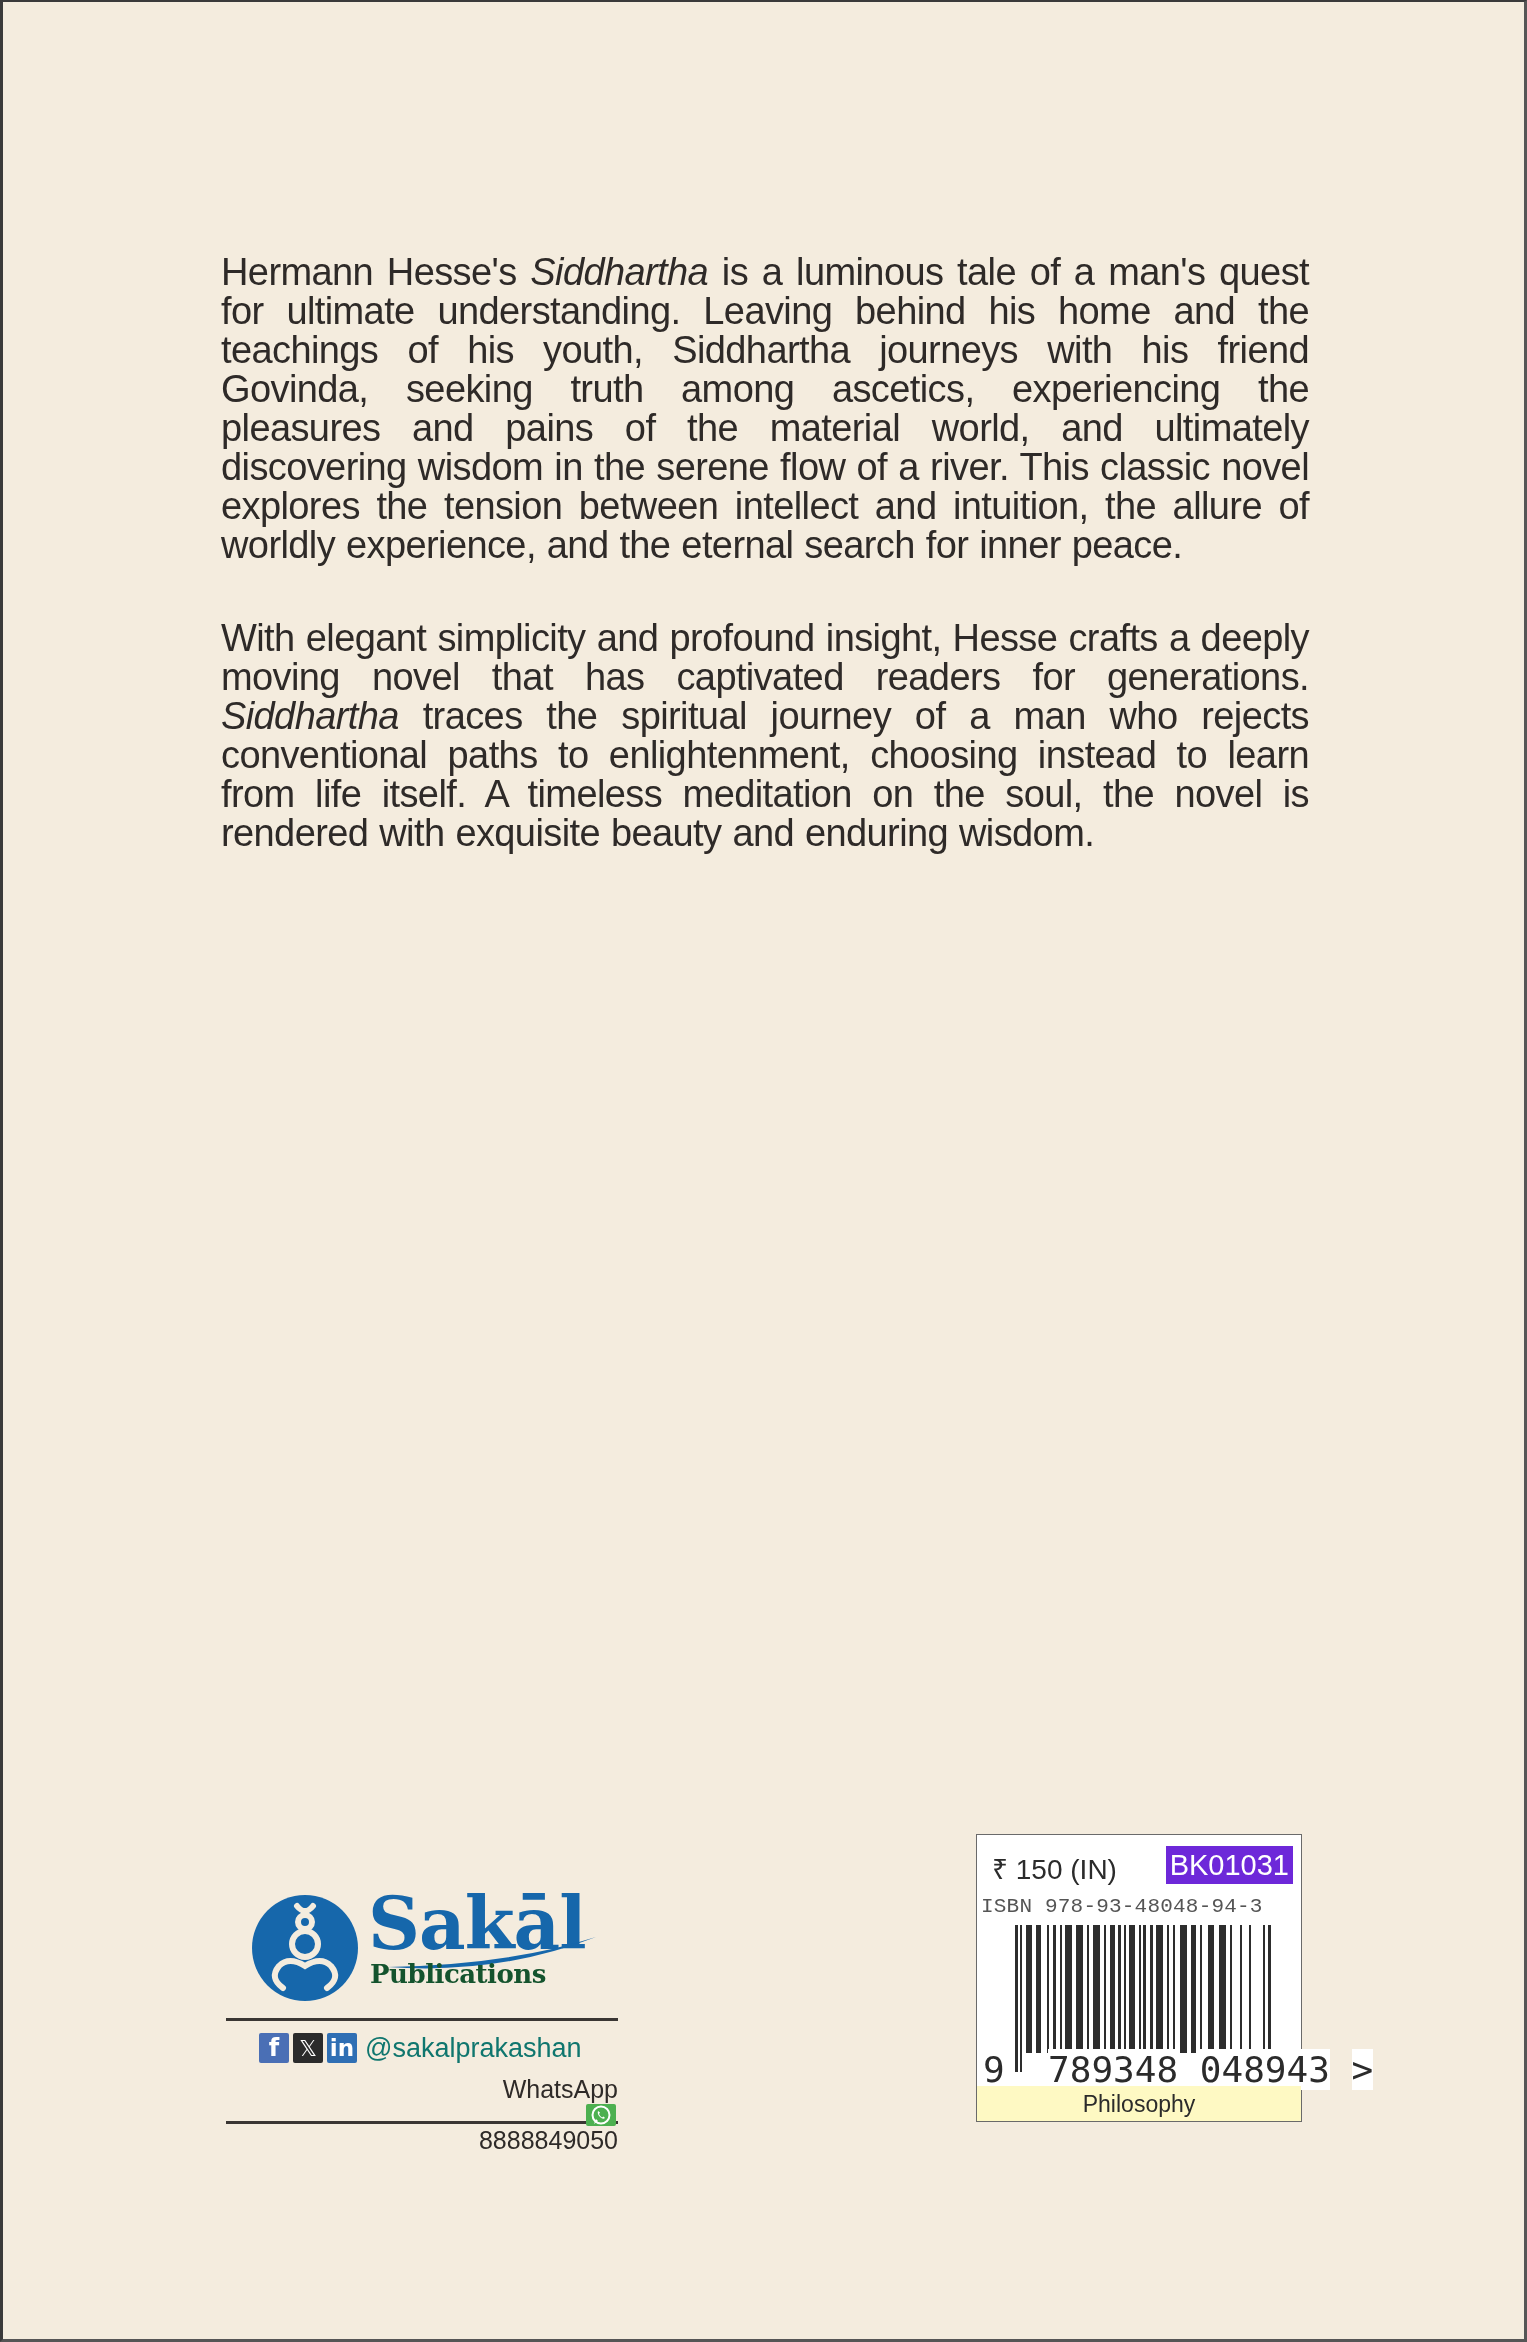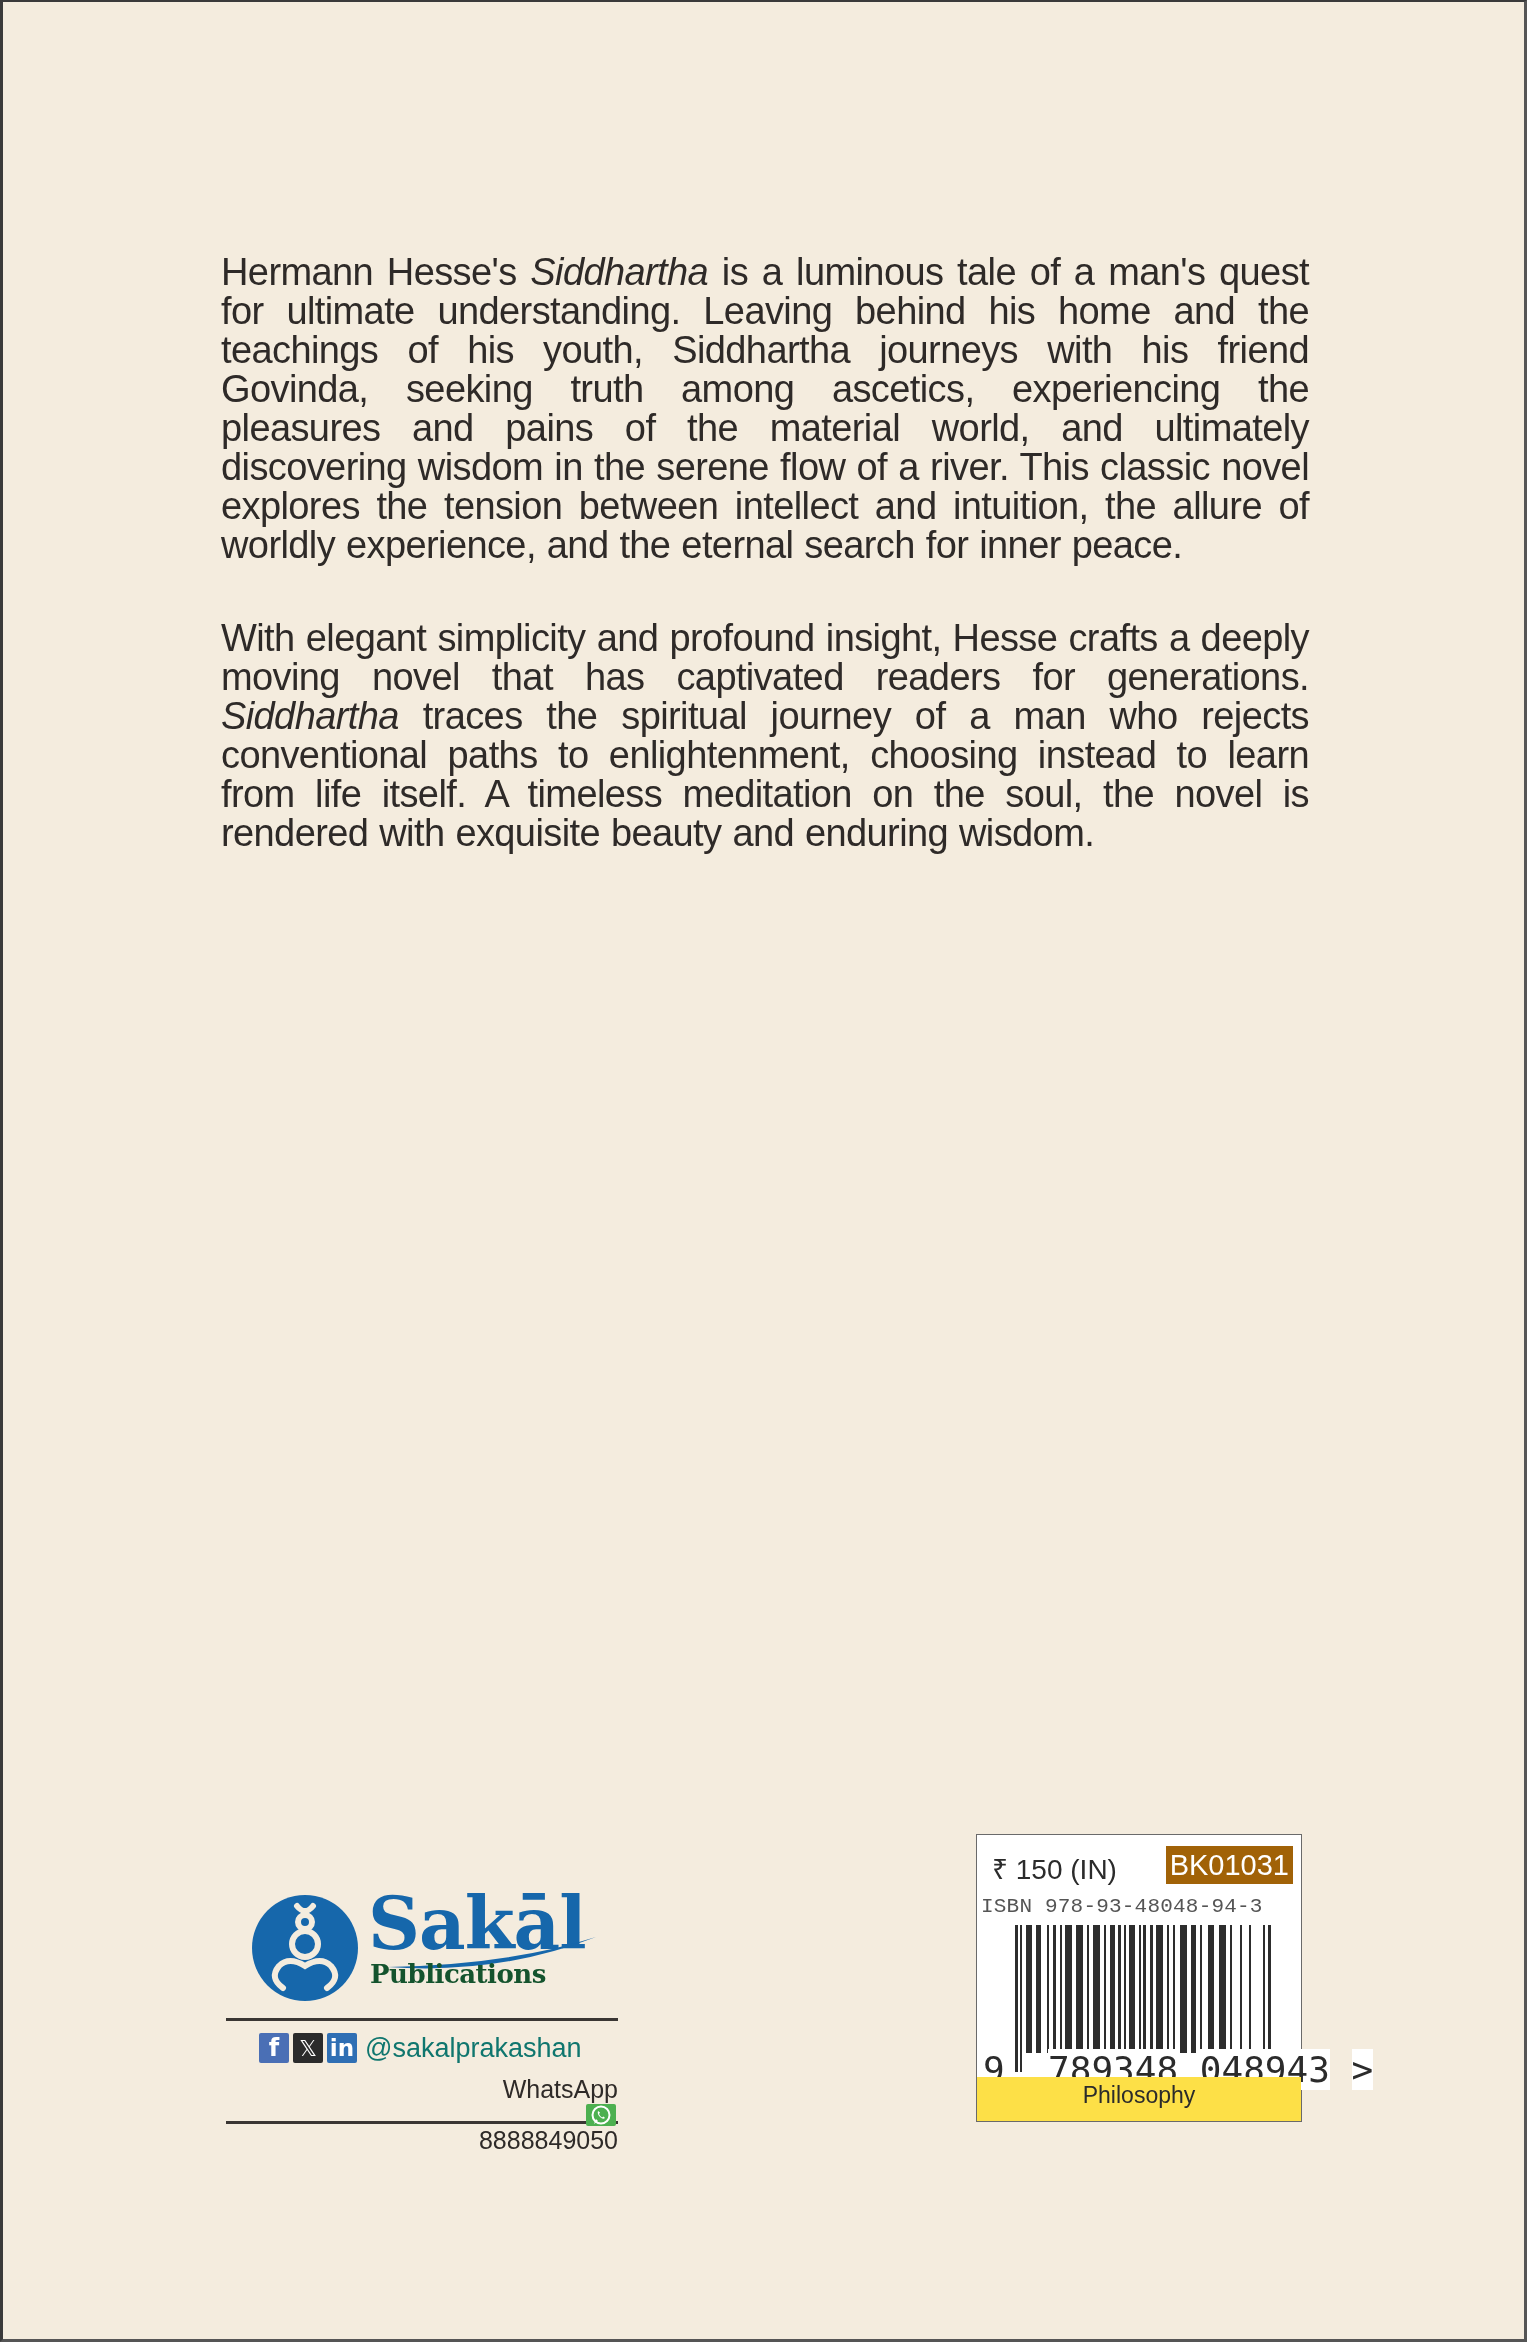--- a/index.html
+++ b/index.html
@@ -100,21 +100,21 @@
       border: 1px solid #6a6a6a;
       box-sizing: border-box;
       padding-left: 36px;
     }
     .price {
       position: absolute; left: 15px; top: 14px;
       font-family: "Liberation Sans", sans-serif; font-size: 28px; color: #2b2b2b;
     }
     .code-badge {
       position: absolute; right: 8px; top: 11px;
-      background: #a16207; color: #fff;
+      background: #6d28d9; color: #fff;
       font-family: "Liberation Sans", sans-serif; font-size: 29px;
       padding: 1px 4px; line-height: 36px;
     }
     .isbn {
       position: absolute; left: 4px; top: 60px;
       font-family: "Liberation Mono", monospace; font-size: 21px; color: #555;
       letter-spacing: 0.2px;
     }
     .bars {
       position: absolute; left: 38px; top: 90px;
@@ -123,22 +123,22 @@
     .digits {
       position: absolute; left: 6px; top: 214px;
       font-family: "DejaVu Sans Mono", monospace; font-size: 36px; color: #2b2b2b;
       background: transparent;
       white-space: pre;
       text-align: right;
     }
     .digits span.bg { background: #fff; }
     .category {
       position: absolute; left: 0; bottom: 0;
-      width: 100%; height: 44px;
-      background: #fde047;
+      width: 100%; height: 35px;
+      background: #fef9c3;
       font-family: "Liberation Sans", sans-serif; font-size: 23px; color: #2b2b2b;
       text-align: center; line-height: 36px;
     }
   </style>
 </head>
 <body>
 
 <div class="page-border"></div>
 
 <div class="blurb">

